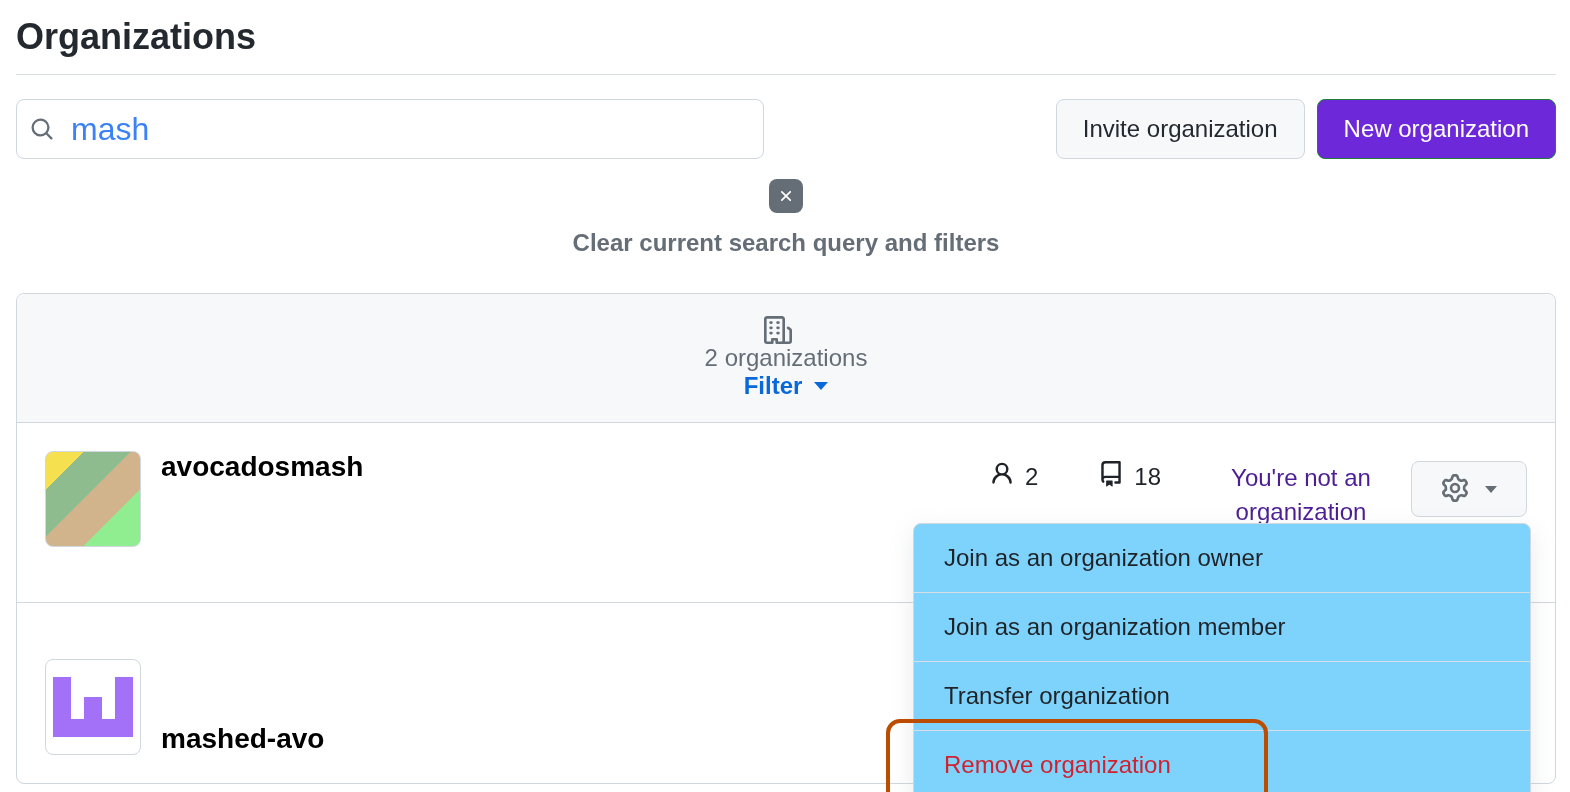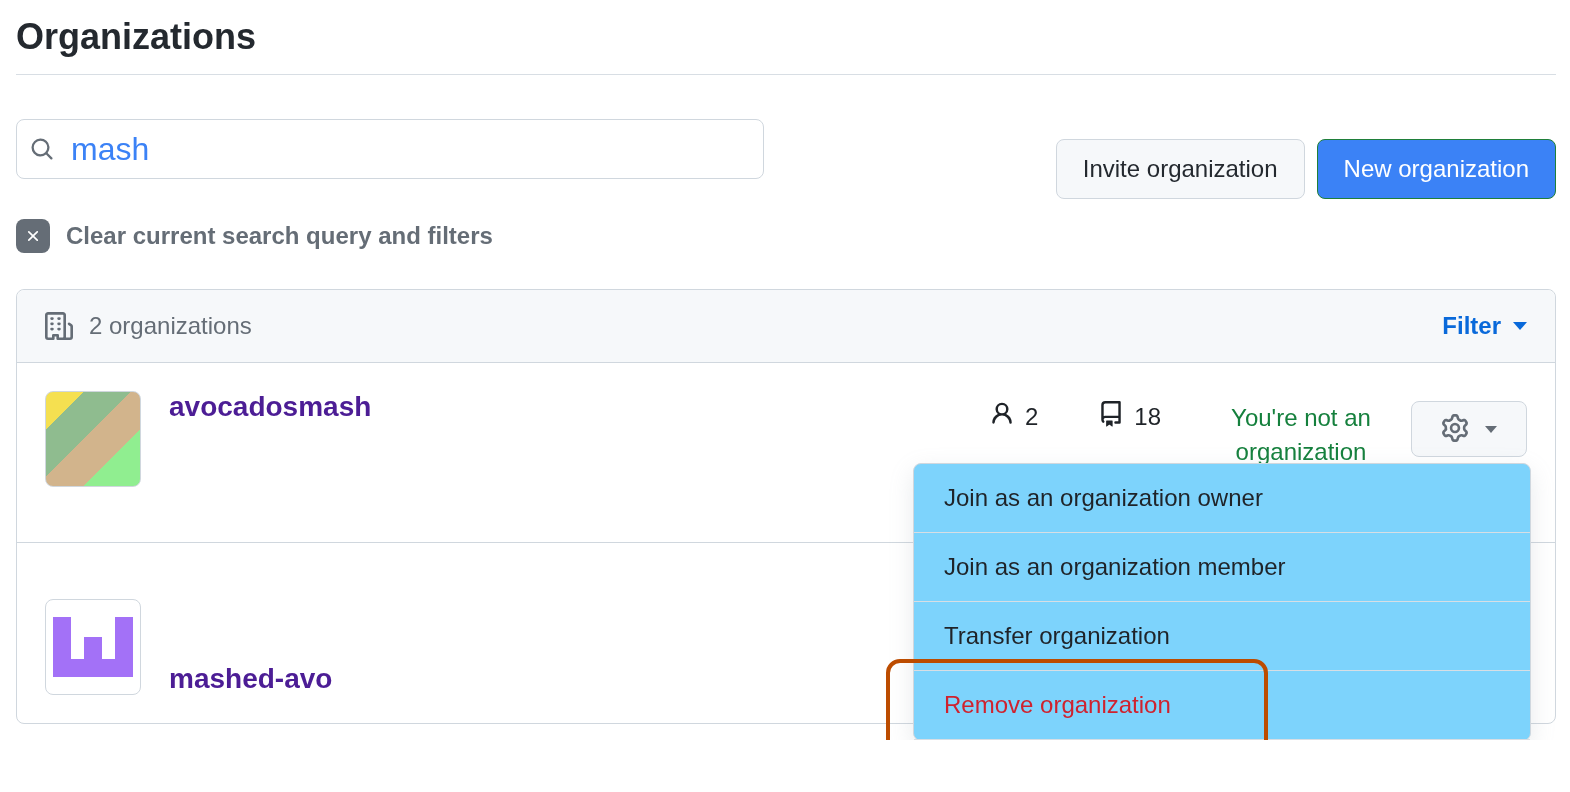--- a/index.html
+++ b/index.html
@@ -54,38 +54,38 @@
       height: 60px;
       padding: 0 26px;
       border-radius: 8px;
       font-size: 24px;
       font-weight: 500;
       cursor: pointer;
       display: inline-flex;
       align-items: center;
       justify-content: center;
       border: 1px solid;
-      margin-top: 40px;
     }
     .btn-secondary {
       background: #f6f8fa;
       border-color: #d0d7de;
       color: #24292f;
     }
     .btn-primary {
-      background: #3b82f6;
+      background: #6d28d9;
       border-color: #1f7f3a;
       color: #ffffff;
     }
     .clear-row {
       display: flex;
       align-items: center;
       gap: 16px;
       margin-bottom: 36px;
       cursor: pointer;
+      flex-direction: column;
     }
     .clear-badge {
       width: 34px;
       height: 34px;
       background: #656d76;
       border-radius: 8px;
       display: flex;
       align-items: center;
       justify-content: center;
       color: #ffffff;
@@ -100,20 +100,21 @@
       border-radius: 8px;
       overflow: visible;
     }
     .list-header {
       background: #f6f8fa;
       padding: 22px 28px;
       display: flex;
       align-items: center;
       border-bottom: 1px solid #d0d7de;
       border-radius: 8px 8px 0 0;
+      flex-direction: column;
     }
     .org-icon {
       color: #656d76;
       margin-right: 16px;
       display: flex;
     }
     .list-header-text {
       font-size: 24px;
       color: #656d76;
     }
@@ -153,45 +154,45 @@
       overflow: hidden;
       flex-shrink: 0;
     }
     .avatar-1 {
       background: linear-gradient(135deg, #f5e050 0%, #f5e050 20%, #8fbc8f 20%, #8fbc8f 45%, #d2b48c 45%, #d2b48c 70%, #90ee90 70%, #90ee90 100%);
     }
     .avatar-2 {
       background: #ffffff;
     }
     .org-name {
-      margin-left: 28px;
+      margin-left: 20px;
       font-size: 28px;
       font-weight: 600;
-      color: #4c1d95;
+      color: #000000;
       cursor: pointer;
     }
     .stats {
       display: flex;
       align-items: center;
       gap: 60px;
       margin-left: auto;
       margin-right: 30px;
       font-size: 24px;
       color: #1f2328;
     }
     .stat {
       display: flex;
       align-items: center;
       gap: 10px;
     }
     .status-text {
       width: 220px;
       text-align: center;
       font-size: 24px;
-      color: #15803d;
+      color: #4c1d95;
       line-height: 1.4;
     }
     .gear-btn {
       width: 116px;
       height: 56px;
       border: 1px solid #d0d7de;
       border-radius: 8px;
       background: #f6f8fa;
       display: flex;
       align-items: center;

